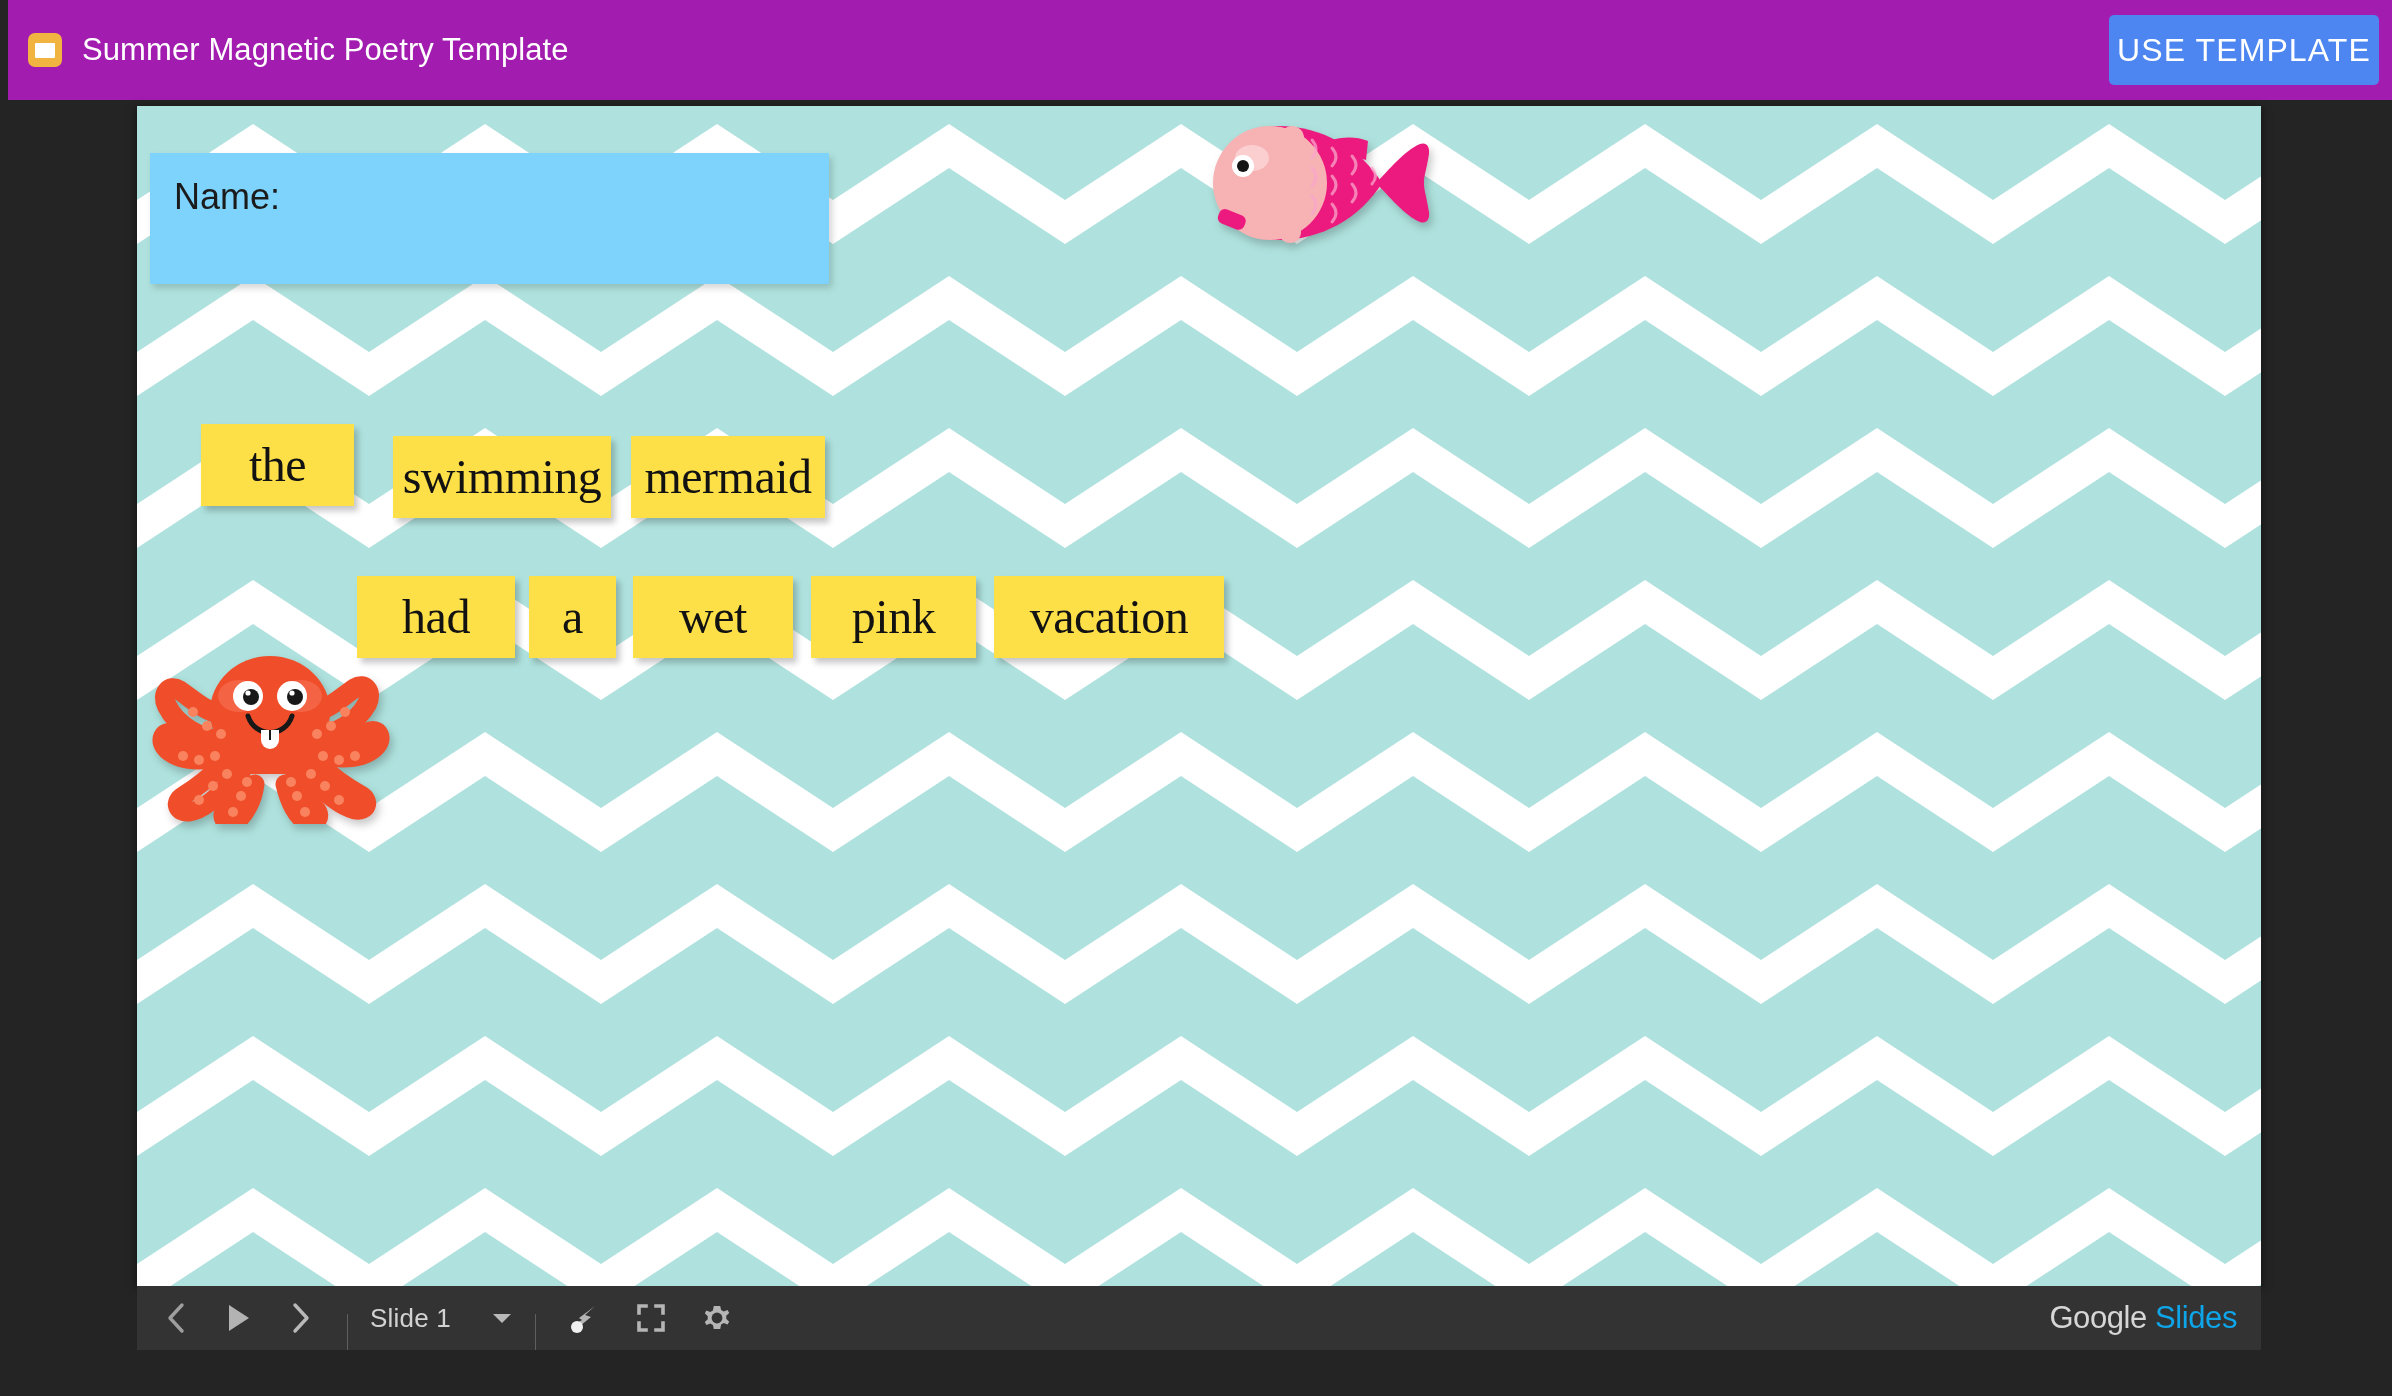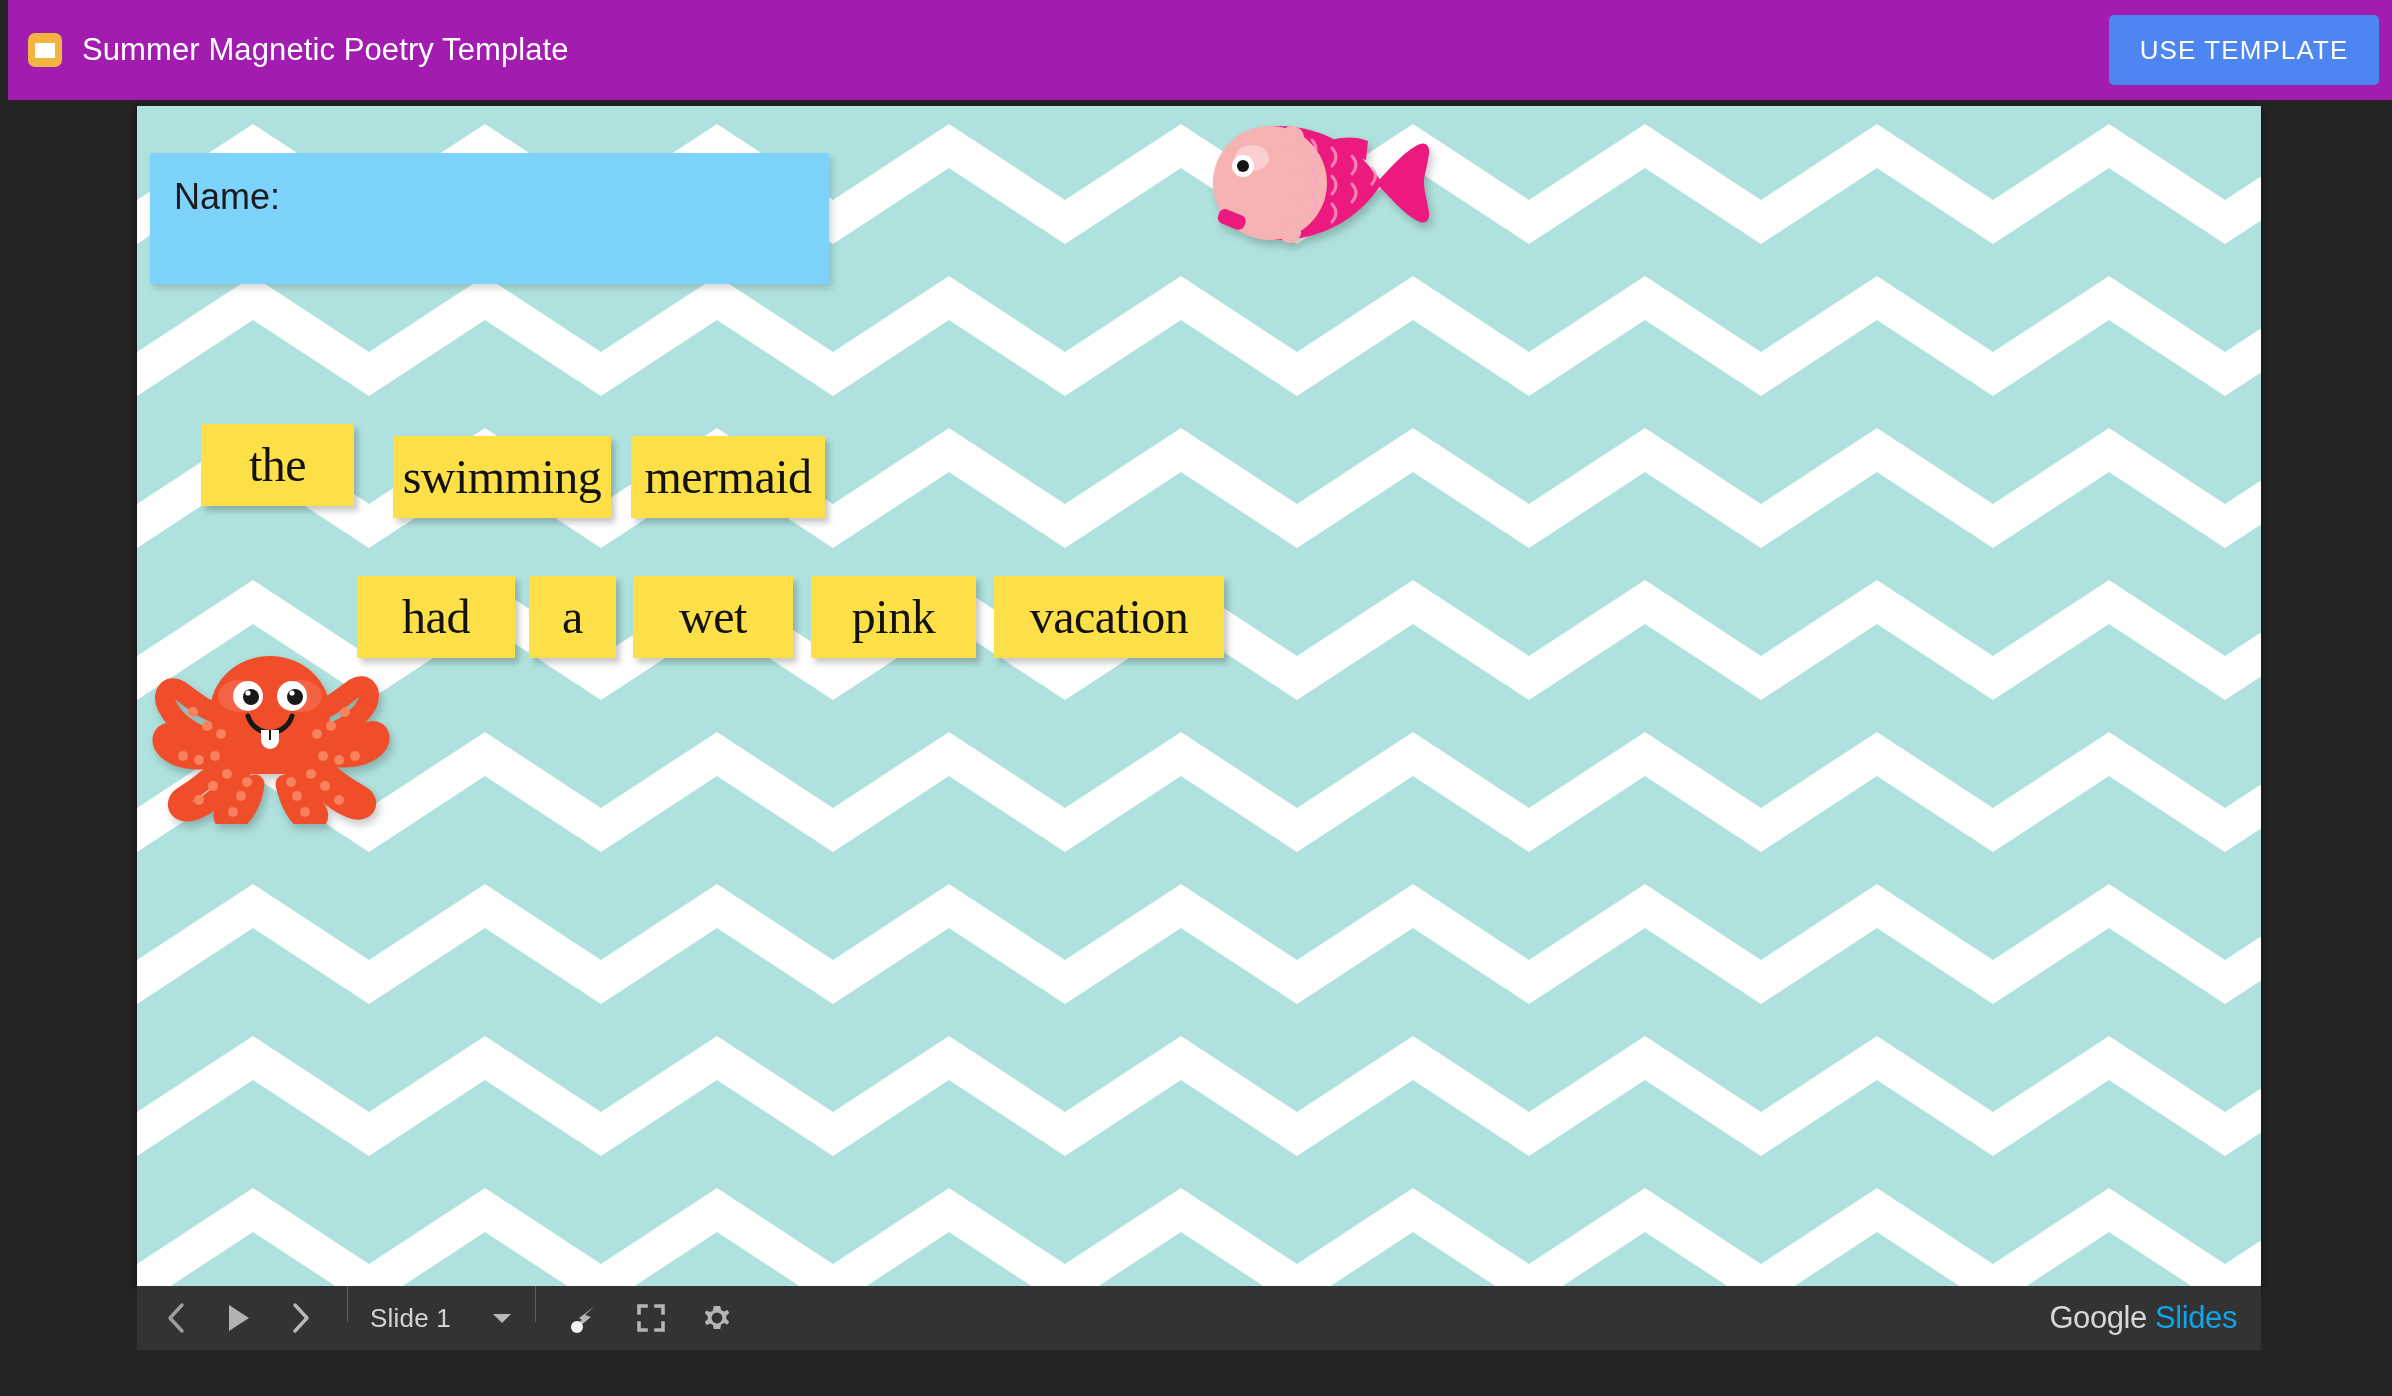--- a/index.html
+++ b/index.html
@@ -52,21 +52,21 @@
 
   #use-template-btn {
     position: absolute;
     right: 21px; top: 15px;
     width: 270px; height: 70px;
     background: #4d86f0;
     color: #ffffff;
     border: none;
     border-radius: 5px;
     font-family: "Liberation Sans", sans-serif;
-    font-size: 26px;
+    font-size: 32px;
     font-weight: 500;
     letter-spacing: 1.1px;
     cursor: pointer;
   }
 
   
   #slide-wrap {
     position: absolute;
     left: 137px; top: 106px;
     width: 2124px; height: 1180px;
@@ -129,21 +129,21 @@
     filter: drop-shadow(3px 5px 4px rgba(0,0,0,0.22));
   }
 
   
   #toolbar {
     position: absolute;
     left: 137px; top: 1286px;
     width: 2124px; height: 64px;
     background: #333333;
     display: flex;
-    align-items: flex-start;
+    align-items: flex-end;
   }
   .tb-btn {
     height: 64px;
     display: flex;
     align-items: center;
     justify-content: center;
     background: none;
     border: none;
     cursor: pointer;
     padding: 0;

